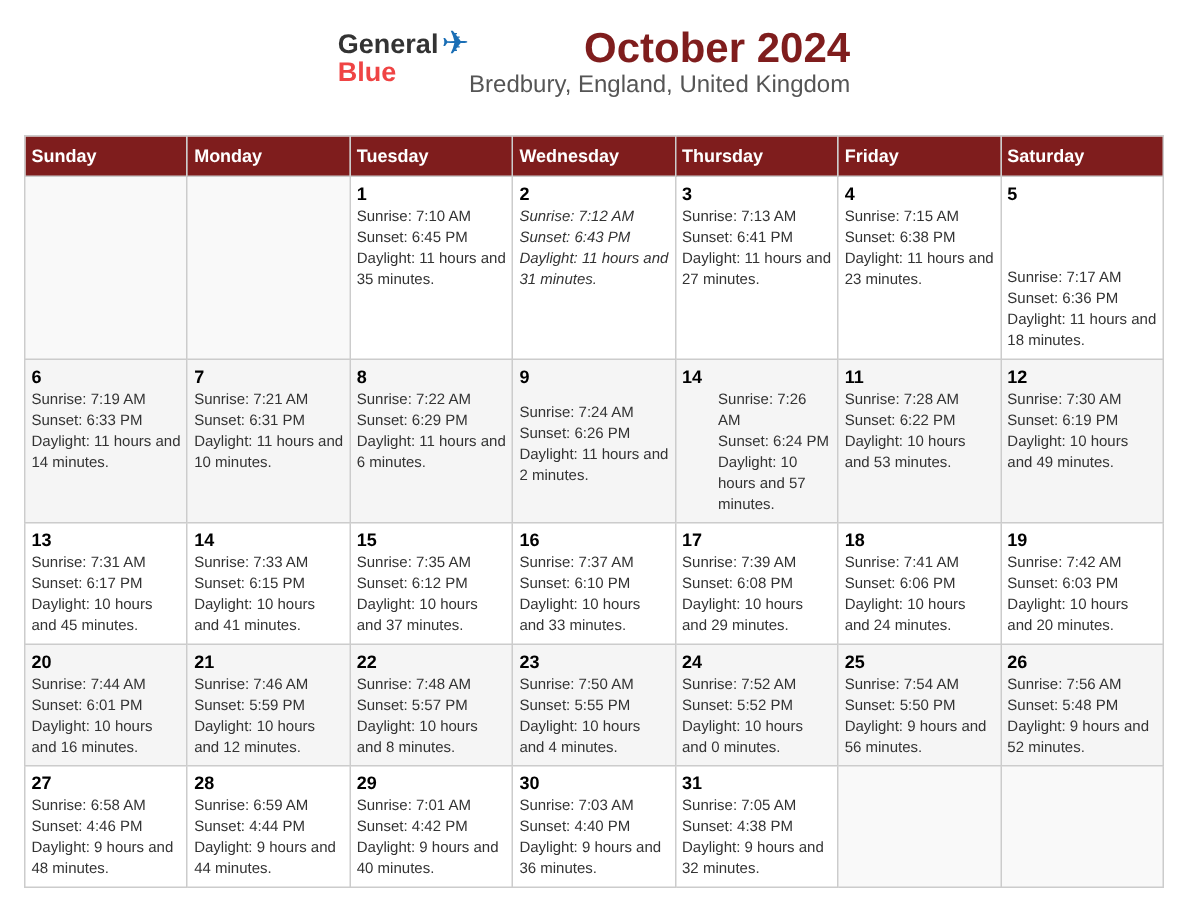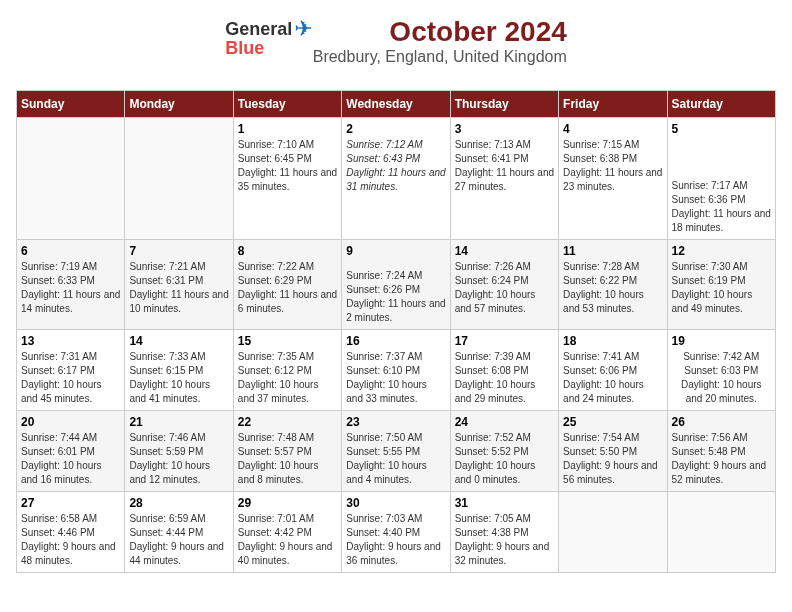--- a/index.html
+++ b/index.html
@@ -174,21 +174,21 @@
 Daylight: 11 hours and 6 minutes.</div>
         </td>
         <td>
           <span class="day-number">9</span>
           <div class="day-info" style="white-space: pre-line; margin-top: 11px;">Sunrise: 7:24 AM
 Sunset: 6:26 PM
 Daylight: 11 hours and 2 minutes.</div>
         </td>
         <td>
           <span class="day-number">14</span>
-          <div class="day-info" style="white-space: pre-line;">Sunrise: 7:26 AM
+          <div class="day-info" style="white-space: pre-line; margin-left: 24px;">Sunrise: 7:26 AM
 Sunset: 6:24 PM
 Daylight: 10 hours and 57 minutes.</div>
         </td>
         <td>
           <span class="day-number">11</span>
           <div class="day-info" style="white-space: pre-line;">Sunrise: 7:28 AM
 Sunset: 6:22 PM
 Daylight: 10 hours and 53 minutes.</div>
         </td>
         <td>
@@ -230,21 +230,21 @@
 Daylight: 10 hours and 29 minutes.</div>
         </td>
         <td>
           <span class="day-number">18</span>
           <div class="day-info" style="white-space: pre-line;">Sunrise: 7:41 AM
 Sunset: 6:06 PM
 Daylight: 10 hours and 24 minutes.</div>
         </td>
         <td>
           <span class="day-number">19</span>
-          <div class="day-info" style="white-space: pre-line; text-align: center;">Sunrise: 7:42 AM
+          <div class="day-info" style="white-space: pre-line;">Sunrise: 7:42 AM
 Sunset: 6:03 PM
 Daylight: 10 hours and 20 minutes.</div>
         </td>
       </tr>
       <tr class="row-even">
         <td>
           <span class="day-number">20</span>
           <div class="day-info" style="white-space: pre-line;">Sunrise: 7:44 AM
 Sunset: 6:01 PM
 Daylight: 10 hours and 16 minutes.</div>

